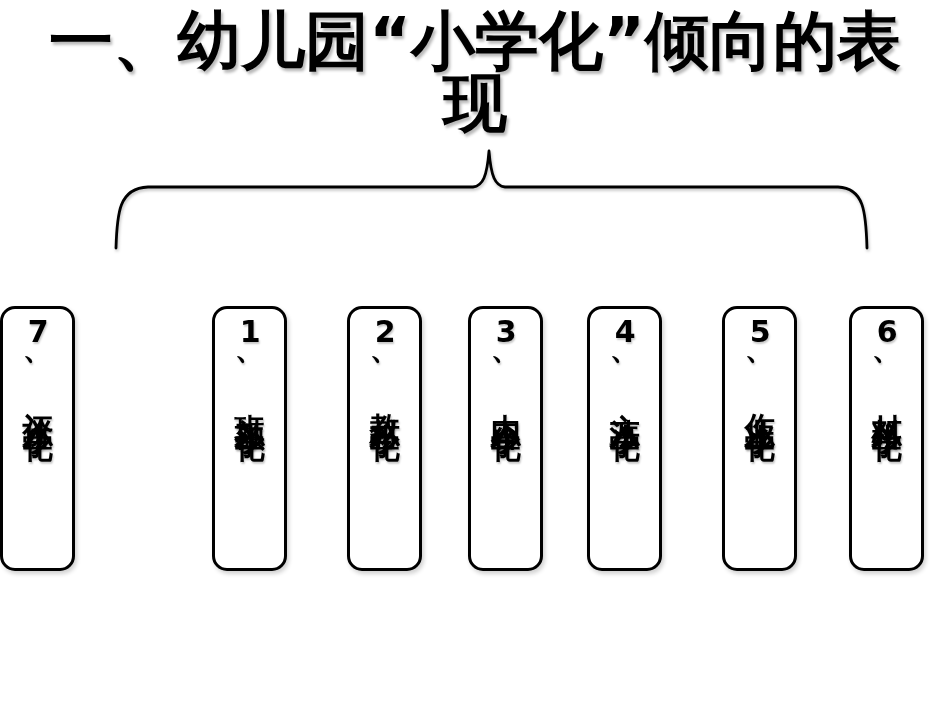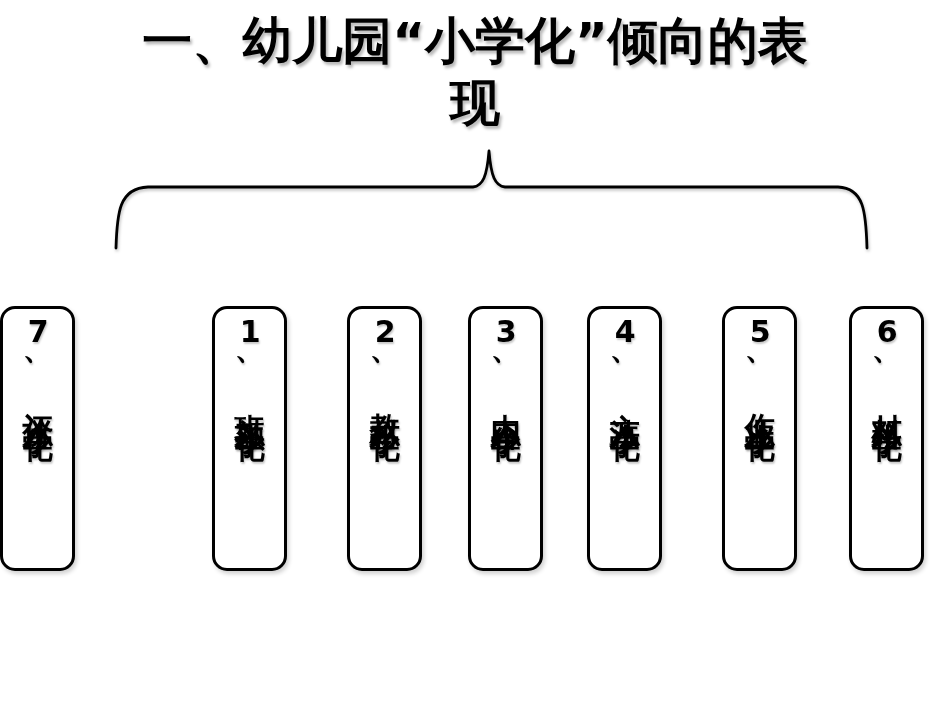--- a/index.html
+++ b/index.html
@@ -11,21 +11,21 @@
     background: #ffffff;
     overflow: hidden;
     font-family: "DejaVu Sans", "Liberation Sans", sans-serif;
   }
   .title {
     position: absolute;
     top: 10px;
     left: 0;
     width: 950px;
     text-align: center;
-    font-size: 50px;
+    font-size: 64px;
     font-weight: bold;
     line-height: 62px;
     color: #000000;
     letter-spacing: 0px;
     text-shadow: 2px 3px 3px rgba(0,0,0,0.28);
     white-space: nowrap;
   }
   .brace-svg {
     position: absolute;
     left: 0;

